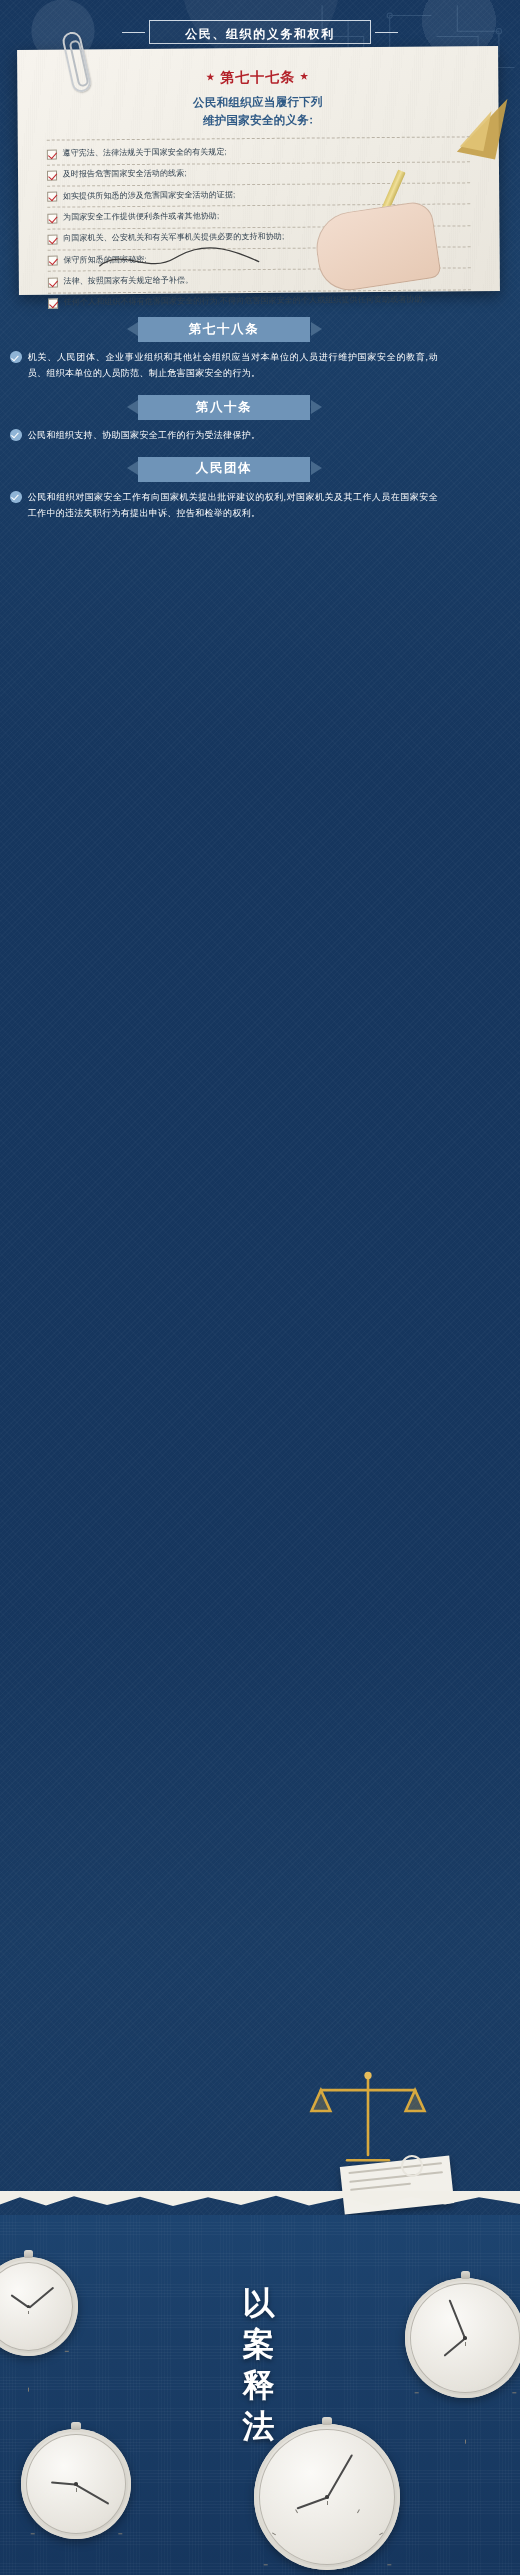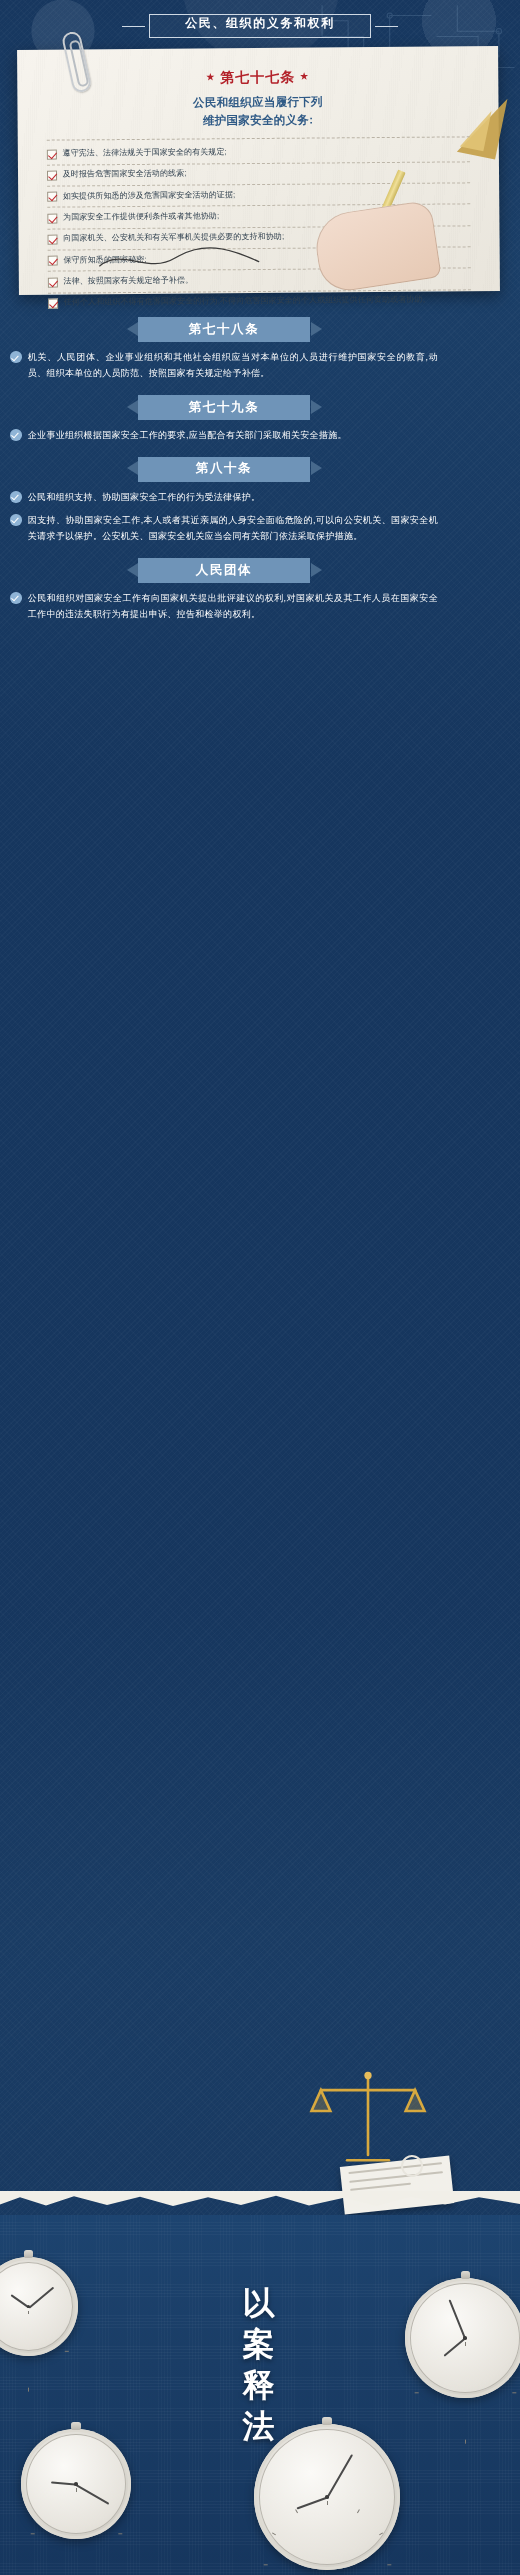--- a/index.html
+++ b/index.html
@@ -35,24 +35,24 @@
     pointer-events: none;
   }
   .bg-circuit {
     position: absolute; top: 0; right: 0; width: 219px; height: 104px;
     opacity: .18;
     pointer-events: none;
   }
 
   
   .header-banner {
-    position: absolute; top: 14px; left: 50%; transform: translateX(-50%);
+    position: absolute; top: 20px; left: 50%; transform: translateX(-50%);
     width: 222px; height: 24px;
     border: 1px solid #cfd9e4;
-    display: flex; align-items: flex-start; justify-content: center;
+    display: flex; align-items: flex-end; justify-content: center;
     background: rgba(255,255,255,0.03);
   }
   .header-banner .title {
     color: #ffffff;
     font-size: 12px;
     letter-spacing: 1.6px;
     font-weight: bold;
   }
   .header-banner::before, .header-banner::after {
     content: "";
@@ -382,45 +382,32 @@
   </div>
 
   <div class="articles">
 
     <div class="art-block">
       <div class="art-head">
         <span class="ribbon">第七十八条</span>
       </div>
       <div class="para">
         <span class="bullet"></span>
-        <span class="para-text">机关、人民团体、企业事业组织和其他社会组织应当对本单位的人员进行维护国家安全的教育,动员、组织本单位的人员防范、按照国家有关规定给予补偿。</span>
-      </div>
-    </div>
-
-    <div class="art-block">
-      <div class="art-head">
-        <span class="ribbon">第七十九条</span>
-      </div>
-      <div class="para">
-        <span class="bullet"></span>
-        <span class="para-text">企业事业组织根据国家安全工作的要求,应当配合有关部门采取相关安全措施。</span>
-      </div>
-    </div>
+        <span class="para-text">机关、人民团体、企业事业组织和其他社会组织应当对本单位的人员进行维护国家安全的教育,动员、组织本单位的人员防范、制止危害国家安全的行为。</span>
+      </div>
+    </div>
+
 
     <div class="art-block">
       <div class="art-head">
         <span class="ribbon">第八十条</span>
       </div>
       <div class="para">
         <span class="bullet"></span>
         <span class="para-text">公民和组织支持、协助国家安全工作的行为受法律保护。</span>
-      </div>
-      <div class="para">
-        <span class="bullet"></span>
-        <span class="para-text">因支持、协助国家安全工作,本人或者其近亲属的人身安全面临危险的,可以向公安机关、国家安全机关请求予以保护。公安机关、国家安全机关应当会同有关部门依法采取保护措施。</span>
       </div>
     </div>
 
 
     <div class="art-block">
       <div class="art-head">
         <span class="ribbon">人民团体</span>
       </div>
       <div class="para">
         <span class="bullet"></span>

